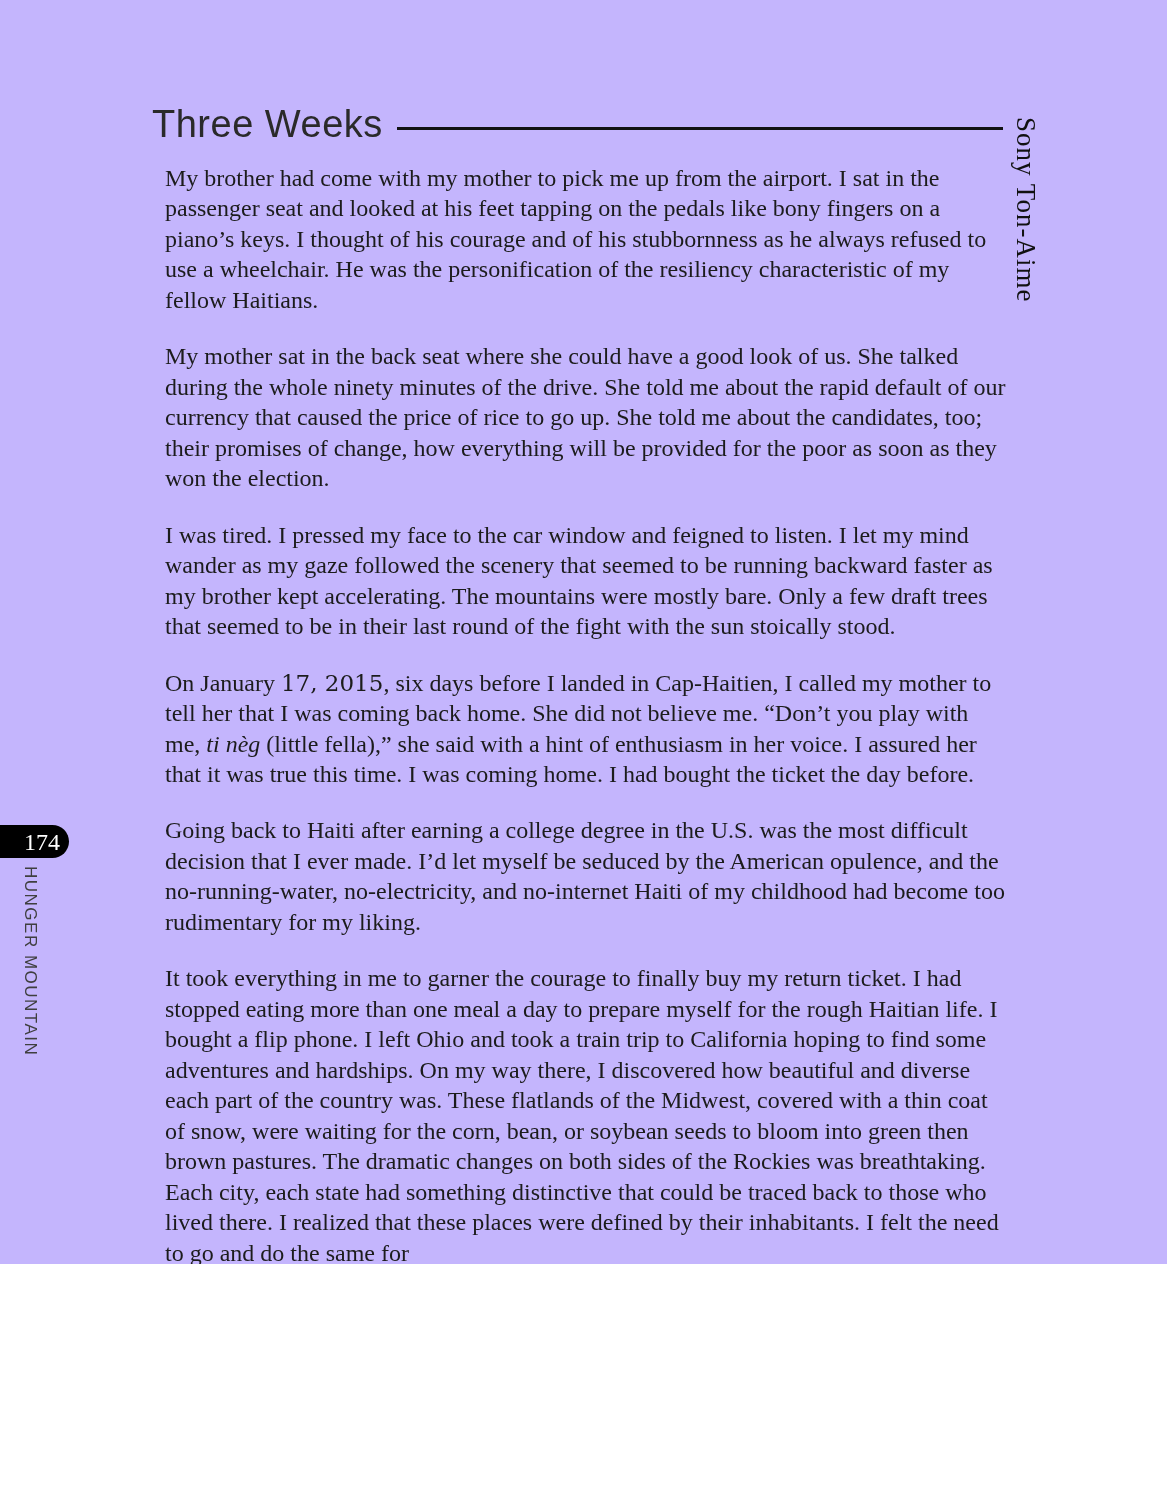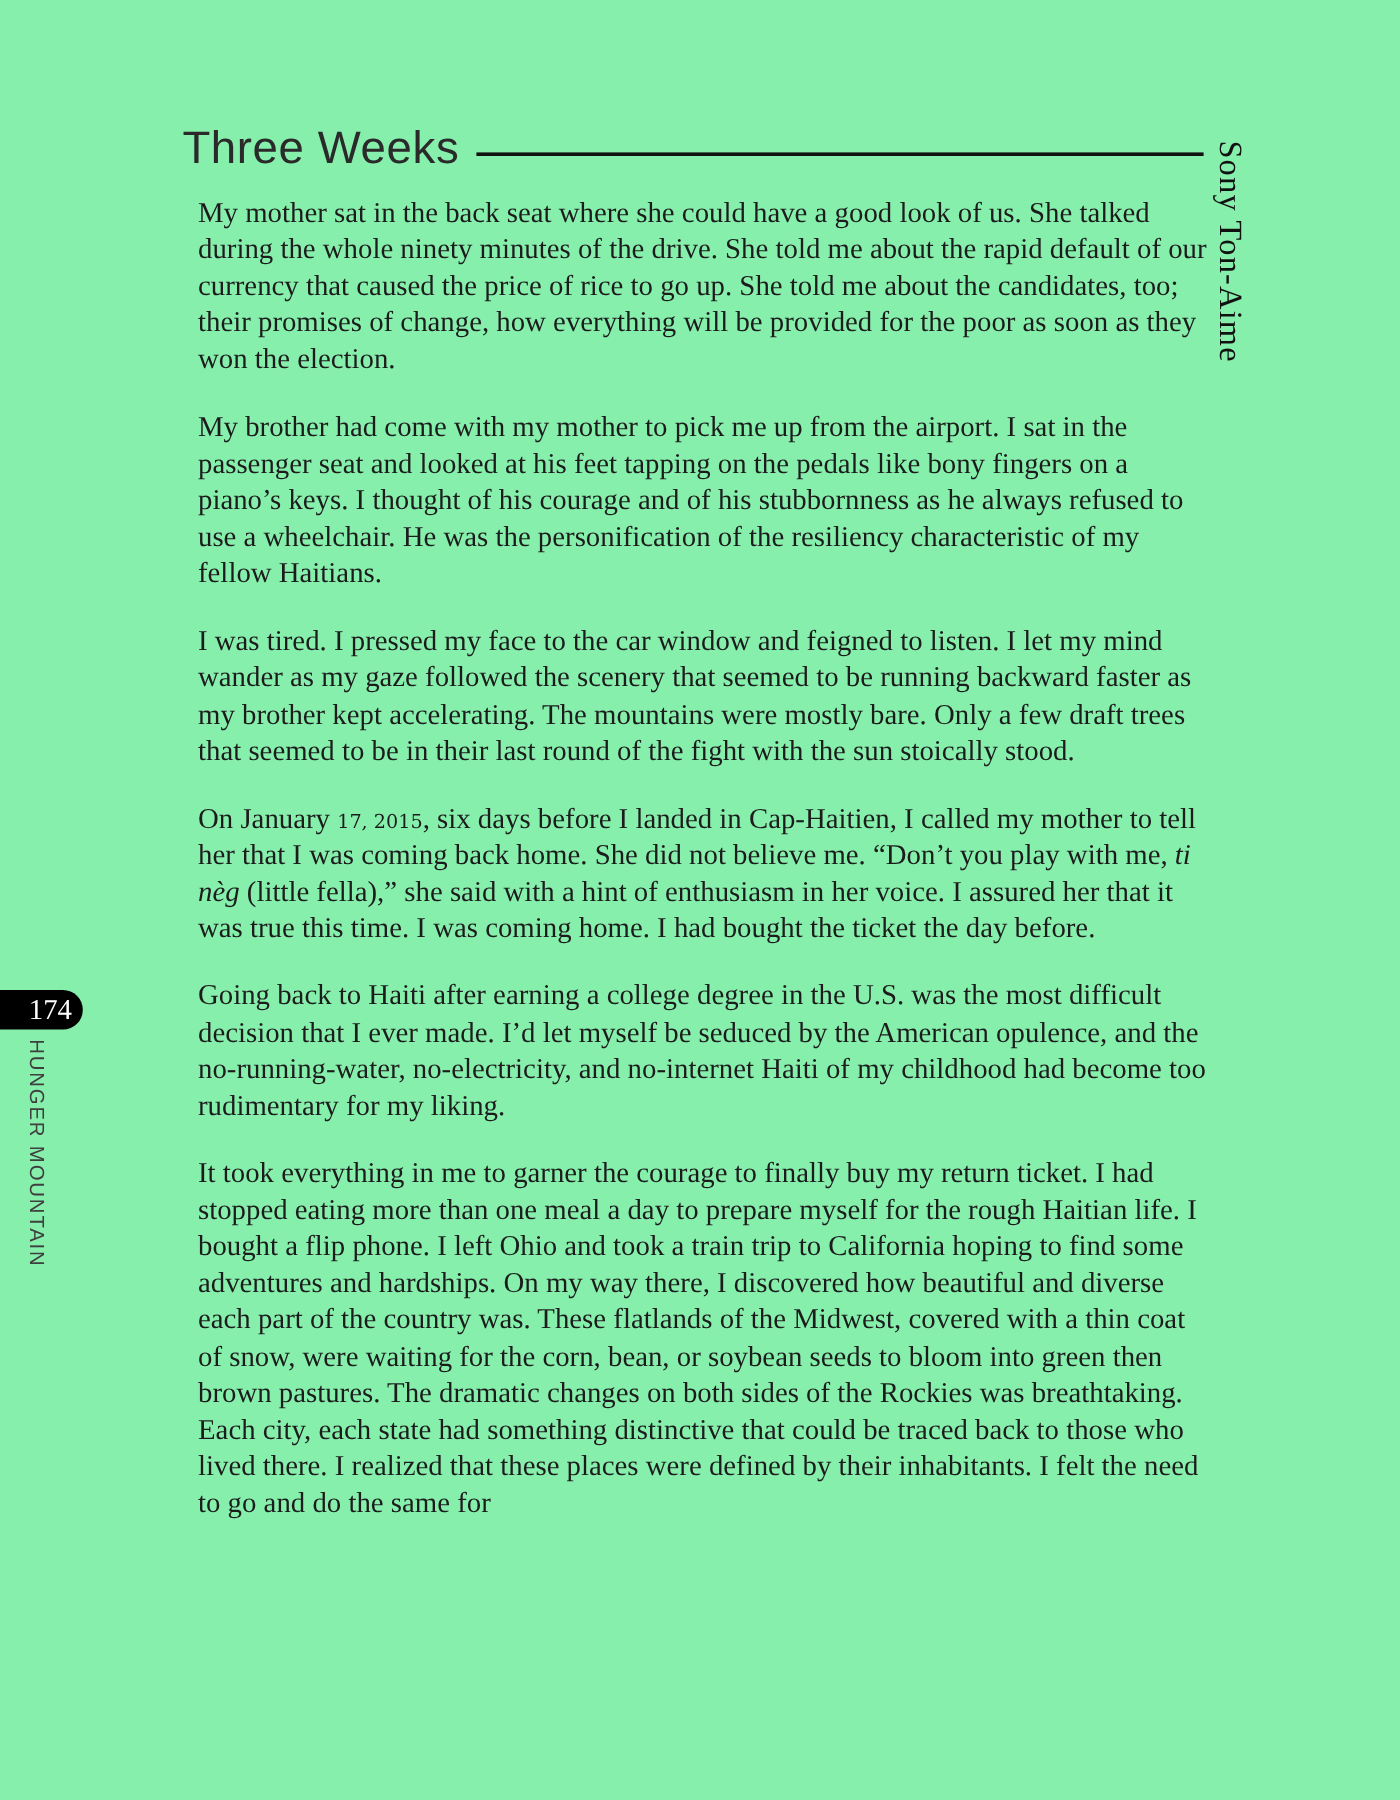--- a/index.html
+++ b/index.html
@@ -7,22 +7,22 @@
   body {
     width: 1167px;
     height: 1500px;
     background: #ffffff;
     font-family: "Liberation Serif", serif;
     color: #1c1c1c;
   }
   .page {
     position: relative;
     width: 1167px;
-    height: 1500px;
-    background: #86efac;
+    height: 1264px;
+    background: #c4b5fd;
     overflow: hidden;
   }
 
   
   .title-row {
     position: absolute;
     left: 152px;
     top: 104px;
     width: 851px;
     display: flex;
@@ -65,21 +65,21 @@
     left: 165px;
     top: 163px;
     width: 842px;
     font-size: 24px;
     line-height: 1.27;
     text-align: left;
     color: #1c1c1c;
   }
   .article-body p { margin: 0 0 26px 0; }
   .seg-italic { font-style: italic; }
-  .seg-lining { font-family: "DejaVu Serif", serif; font-size: 16px; }
+  .seg-lining { font-family: "DejaVu Serif", serif; font-size: 23px; }
 
   
   .page-badge {
     position: absolute;
     left: 0;
     top: 825px;
     width: 69px;
     height: 33px;
     background: #000000;
     border-radius: 0 17px 17px 0;
@@ -116,22 +116,22 @@
 <div class="page">
 
   <div class="title-row">
     <h1 class="article-title">Three Weeks</h1>
     <div class="title-rule"></div>
   </div>
 
   <div class="author-vertical">Sony Ton-Aime</div>
 
   <div class="article-body">
+      <p><span>My brother had come with my mother to pick me up from the airport. I sat in the passenger seat and looked at his feet tapping on the pedals like bony fingers on a piano’s keys. I thought of his courage and of his stubbornness as he always refused to use a wheelchair. He was the personification of the resiliency characteristic of my fellow Haitians.</span></p>
       <p><span>My mother sat in the back seat where she could have a good look of us. She talked during the whole ninety minutes of the drive. She told me about the rapid default of our currency that caused the price of rice to go up. She told me about the candidates, too; their promises of change, how everything will be provided for the poor as soon as they won the election.</span></p>
-      <p><span>My brother had come with my mother to pick me up from the airport. I sat in the passenger seat and looked at his feet tapping on the pedals like bony fingers on a piano’s keys. I thought of his courage and of his stubbornness as he always refused to use a wheelchair. He was the personification of the resiliency characteristic of my fellow Haitians.</span></p>
       <p><span>I was tired. I pressed my face to the car window and feigned to listen. I let my mind wander as my gaze followed the scenery that seemed to be running backward faster as my brother kept accelerating. The mountains were mostly bare. Only a few draft trees that seemed to be in their last round of the fight with the sun stoically stood.</span></p>
       <p><span>On January </span><span class="seg-lining">17, 2015</span><span>, six days before I landed in Cap-Haitien, I called my mother to tell her that I was coming back home. She did not believe me. “Don’t you play with me, </span><span class="seg-italic">ti nèg</span><span> (little fella),” she said with a hint of enthusiasm in her voice. I assured her that it was true this time. I was coming home. I had bought the ticket the day before.</span></p>
       <p><span>Going back to Haiti after earning a college degree in the U.S. was the most difficult decision that I ever made. I’d let myself be seduced by the American opulence, and the no-running-water, no-electricity, and no-internet Haiti of my childhood had become too rudimentary for my liking.</span></p>
       <p><span>It took everything in me to garner the courage to finally buy my return ticket. I had stopped eating more than one meal a day to prepare myself for the rough Haitian life. I bought a flip phone. I left Ohio and took a train trip to California hoping to find some adventures and hardships. On my way there, I discovered how beautiful and diverse each part of the country was. These flatlands of the Midwest, covered with a thin coat of snow, were waiting for the corn, bean, or soybean seeds to bloom into green then brown pastures. The dramatic changes on both sides of the Rockies was breathtaking. Each city, each state had something distinctive that could be traced back to those who lived there. I realized that these places were defined by their inhabitants. I felt the need to go and do the same for</span></p>
     </div>
 
   <div class="page-badge">
     <span>174</span>
   </div>
 

